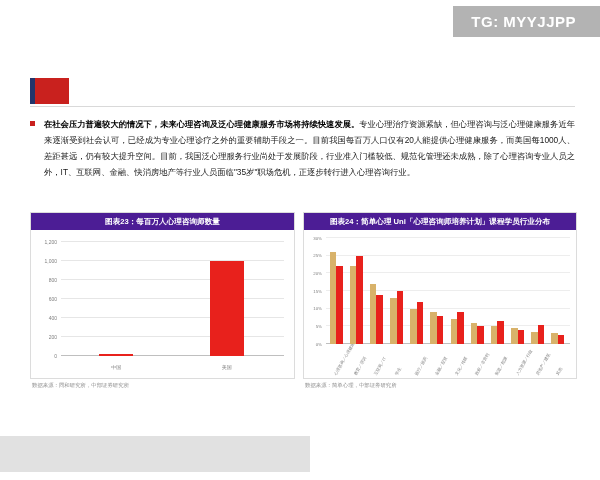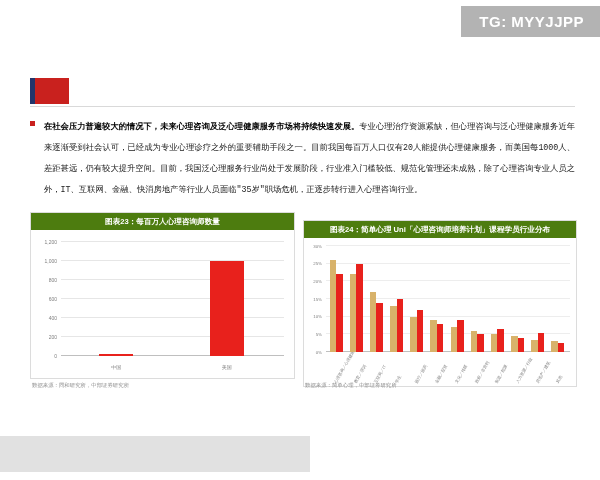--- a/index.html
+++ b/index.html
@@ -9,21 +9,21 @@
     font-family:"Liberation Sans","DejaVu Sans",sans-serif;
     position:relative;overflow:hidden;
   }
   .page{position:absolute;left:0;top:0;width:600px;height:480px;background:#fff;}
 
   
   .tg-badge{
     position:absolute;right:0;top:6px;
     background:#b3b3b3;color:#ffffff;
     font-size:15px;font-weight:bold;
-    padding:7px 16px 7px 18px;
+    padding:7px 24px 7px 18px;
     letter-spacing:.5px;
   }
 
   
   .heading-row{position:absolute;left:30px;top:78px;width:545px;height:26px;}
   .heading-mark{
     position:absolute;left:0;top:0;width:34px;height:26px;
     background:#c9211e;
     border-left:5px solid #24356b;
   }
@@ -36,37 +36,37 @@
     position:absolute;left:30px;top:106px;width:545px;height:1px;background:#d9d9d9;
   }
 
   
   .para-wrap{position:absolute;left:30px;top:116px;width:545px;}
   .bullet{
     position:absolute;left:0;top:5px;width:5px;height:5px;background:#c9211e;
   }
   .para{
     margin-left:14px;
-    font-size:8.3px;line-height:21px;color:#1a1a1a;
+    font-size:8.3px;line-height:16px;color:#1a1a1a;
     text-align:justify;
-    font-family:Liberation Mono, monospace;
+    font-family:Liberation Sans, sans-serif;
   }
   .para b{color:#000;}
 
   
   .charts{position:absolute;left:30px;top:212px;width:545px;height:176px;}
   .chart-box{
     position:absolute;top:0;height:165px;
     background:#fff;border:1px solid #dcdcdc;
   }
   .chart-left{left:0;width:263px;}
-  .chart-right{left:273px;width:272px;margin-top:8px;}
+  .chart-right{left:273px;width:272px;}
   .chart-title{
     height:17px;line-height:17px;
-    background:#4d7c0f;color:#fff;
+    background:#4c1d95;color:#fff;
     font-size:7.6px;font-weight:bold;text-align:center;
     white-space:nowrap;overflow:hidden;
   }
   .chart-body{position:relative;height:148px;}
 
   
   .lc-axis-lbl{position:absolute;font-size:5px;color:#7f7f7f;text-align:right;width:22px;}
   .lc-grid{position:absolute;left:30px;right:10px;height:1px;background:#e6e6e6;}
   .lc-bar{position:absolute;bottom:22px;background:#e8211c;}
   .lc-xlab{position:absolute;bottom:8px;font-size:5px;color:#7f7f7f;text-align:center;}

